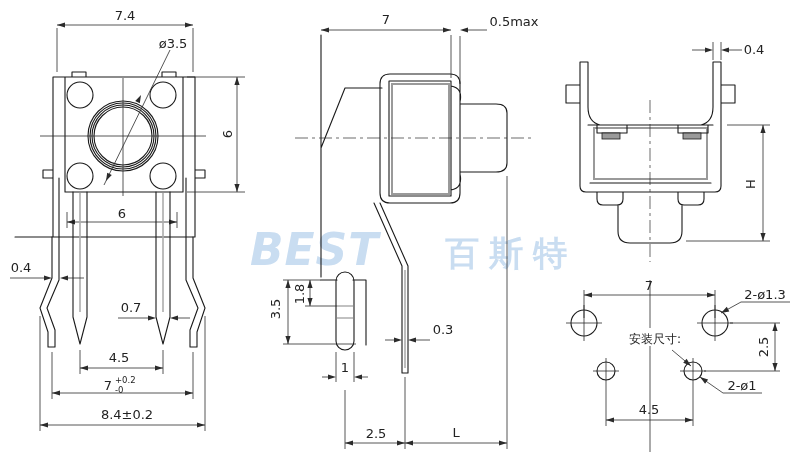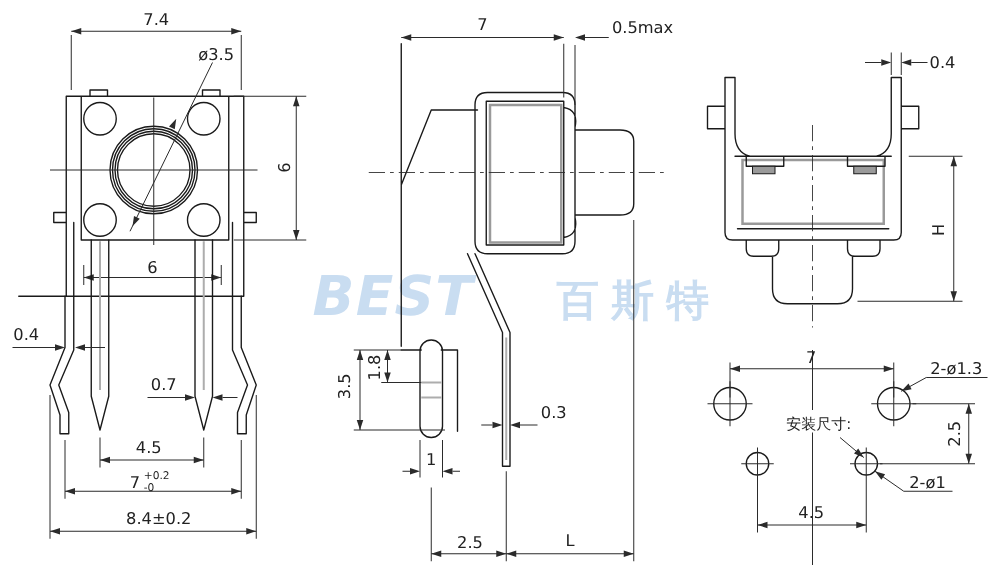--- a/index.html
+++ b/index.html
@@ -1,18 +1,18 @@
 <!DOCTYPE html>
 <html><head>
 <meta charset="utf-8">
 <style>
   html,body{margin:0;padding:0;background:#ffffff;}
   #stage{position:relative;width:792px;height:454px;background:#ffffff;overflow:hidden;
          font-family:"DejaVu Sans","Liberation Sans",sans-serif;}
-  #watermark{position:absolute;left:250px;top:212px;width:310px;height:50px;
+  #watermark{position:absolute;left:250px;top:224px;width:310px;height:50px;
              color:#c9ddf1;white-space:nowrap;pointer-events:none;}
   #wm-latin{font-size:44px;font-weight:bold;font-style:italic;letter-spacing:1px;
             font-family:"DejaVu Sans","Liberation Sans",sans-serif;}
   #wm-cjk{font-size:34px;font-weight:bold;letter-spacing:10px;margin-left:66px;
           font-family:"DejaVu Sans","Liberation Sans",sans-serif;}
   svg{position:absolute;left:0;top:0;}
   .ol{fill:none;stroke:#1a1a1a;stroke-width:1.1;stroke-linejoin:round;stroke-linecap:round;}
   .dm{fill:none;stroke:#2b2b2b;stroke-width:0.8;}
   .cl{fill:none;stroke:#2b2b2b;stroke-width:0.7;stroke-dasharray:13 4 3 4;}
   .gy{fill:none;stroke:#9a9a9a;stroke-width:2;}

